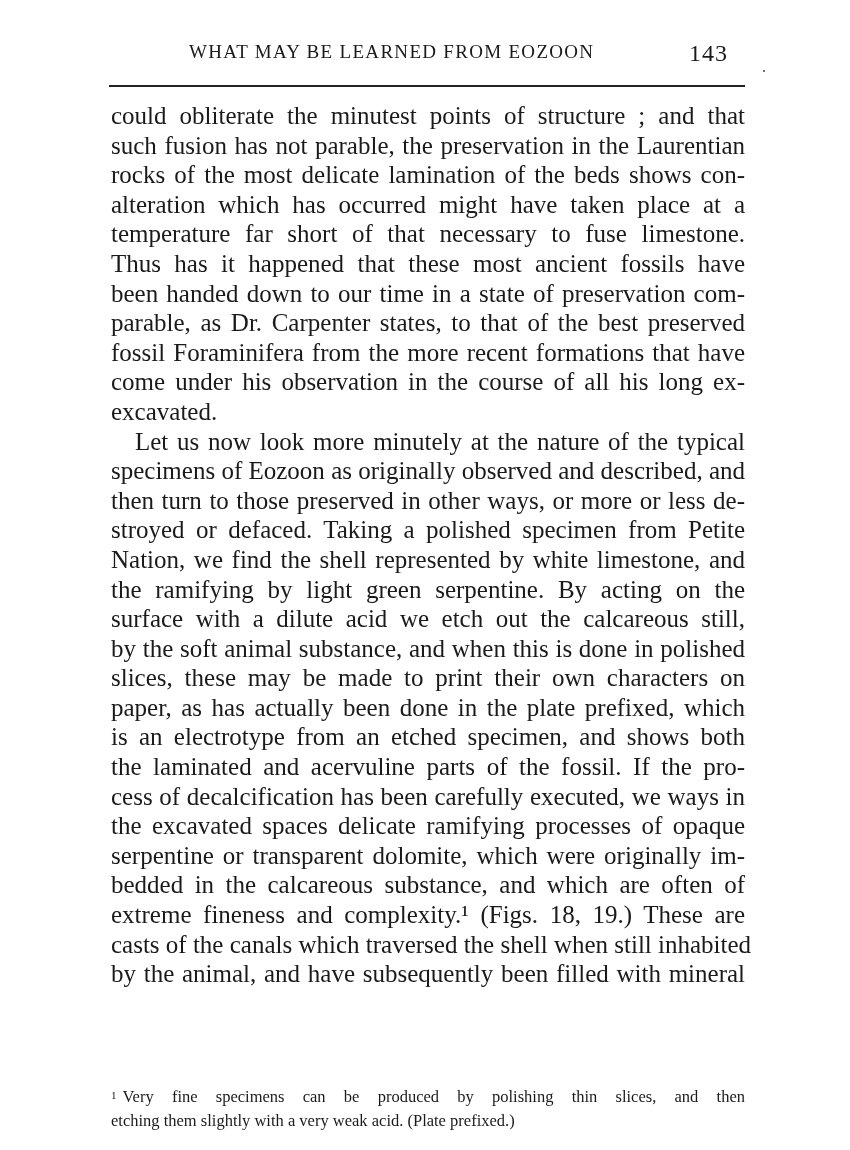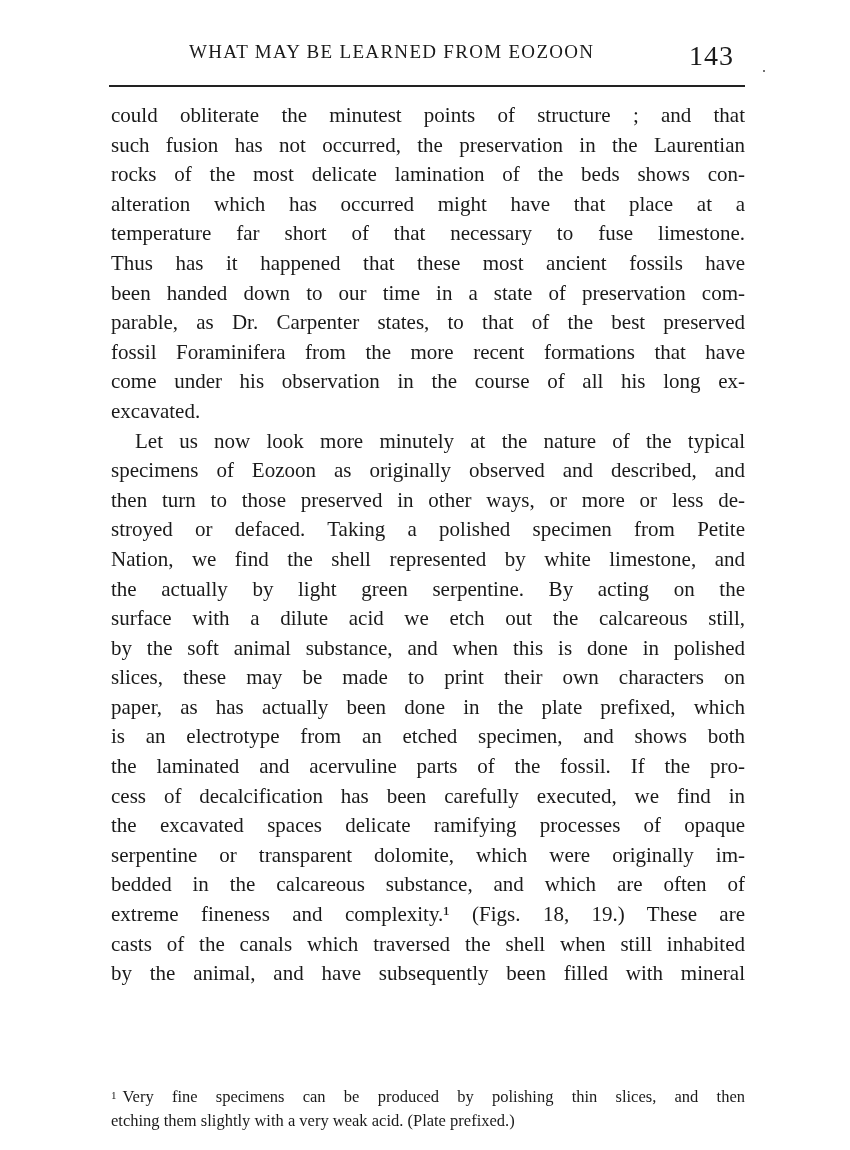--- a/index.html
+++ b/index.html
@@ -28,21 +28,21 @@
       width: 470px;
       font-size: 19px;
       letter-spacing: 1.3px;
       white-space: nowrap;
       text-align: left;
     }
     .page-number {
       position: absolute;
       top: 40px;
       left: 685px;
-      font-size: 28px;
+      font-size: 24px;
       letter-spacing: 1px;
       text-align: right;
     }
     .stray-dot {
       position: absolute;
       top: 70px;
       left: 759px;
       width: 2px;
       height: 2px;
       background: #444;
@@ -59,21 +59,21 @@
     .body-text {
       position: absolute;
       top: 101px;
       left: 107px;
       width: 634px;
     }
     .line {
       display: block;
       height: 29.6px;
       line-height: 29.6px;
-      font-size: 21px;
+      font-size: 25px;
       text-align: justify;
       text-align-last: justify;
       white-space: nowrap;
       overflow: visible;
     }
     .line.last {
       text-align-last: left;
     }
     .line.indent {
       padding-left: 24px;
@@ -110,43 +110,43 @@
 
 <div class="page">
 
   <div class="running-head">WHAT MAY BE LEARNED FROM EOZOON</div>
   <div class="page-number">143</div>
   <div class="stray-dot"></div>
   <div class="head-rule"></div>
 
   <div class="body-text">
     <span class="line">could obliterate the minutest points of structure ; and that</span>
-    <span class="line">such fusion has not occurred, the preservation in the Laurentian</span>
+    <span class="line">such fusion has not parable, the preservation in the Laurentian</span>
     <span class="line">rocks of the most delicate lamination of the beds shows con-</span>
-    <span class="line">alteration which has occurred might have that place at a</span>
+    <span class="line">alteration which has occurred might have taken place at a</span>
     <span class="line">temperature far short of that necessary to fuse limestone.</span>
     <span class="line">Thus has it happened that these most ancient fossils have</span>
     <span class="line">been handed down to our time in a state of preservation com-</span>
     <span class="line">parable, as Dr. Carpenter states, to that of the best preserved</span>
     <span class="line">fossil Foraminifera from the more recent formations that have</span>
     <span class="line">come under his observation in the course of all his long ex-</span>
     <span class="line last">excavated.</span>
     <span class="line indent">Let us now look more minutely at the nature of the typical</span>
     <span class="line">specimens of Eozoon as originally observed and described, and</span>
     <span class="line">then turn to those preserved in other ways, or more or less de-</span>
     <span class="line">stroyed or defaced.  Taking a polished specimen from Petite</span>
     <span class="line">Nation, we find the shell represented by white limestone, and</span>
-    <span class="line">the actually by light green serpentine.  By acting on the</span>
+    <span class="line">the ramifying by light green serpentine.  By acting on the</span>
     <span class="line">surface with a dilute acid we etch out the calcareous still,</span>
     <span class="line">by the soft animal substance, and when this is done in polished</span>
     <span class="line">slices, these may be made to print their own characters on</span>
     <span class="line">paper, as has actually been done in the plate prefixed, which</span>
     <span class="line">is an electrotype from an etched specimen, and shows both</span>
     <span class="line">the laminated and acervuline parts of the fossil.  If the pro-</span>
-    <span class="line">cess of decalcification has been carefully executed, we find in</span>
+    <span class="line">cess of decalcification has been carefully executed, we ways in</span>
     <span class="line">the excavated spaces delicate ramifying processes of opaque</span>
     <span class="line">serpentine or transparent dolomite, which were originally im-</span>
     <span class="line">bedded in the calcareous substance, and which are often of</span>
     <span class="line">extreme fineness and complexity.¹  (Figs. 18, 19.)  These are</span>
     <span class="line">casts of the canals which traversed the shell when still inhabited</span>
     <span class="line">by the animal, and have subsequently been filled with mineral</span>
   </div>
 
   <div class="footnotes">
     <span class="fn-line" style="padding-left:0;margin-top:32px;">

